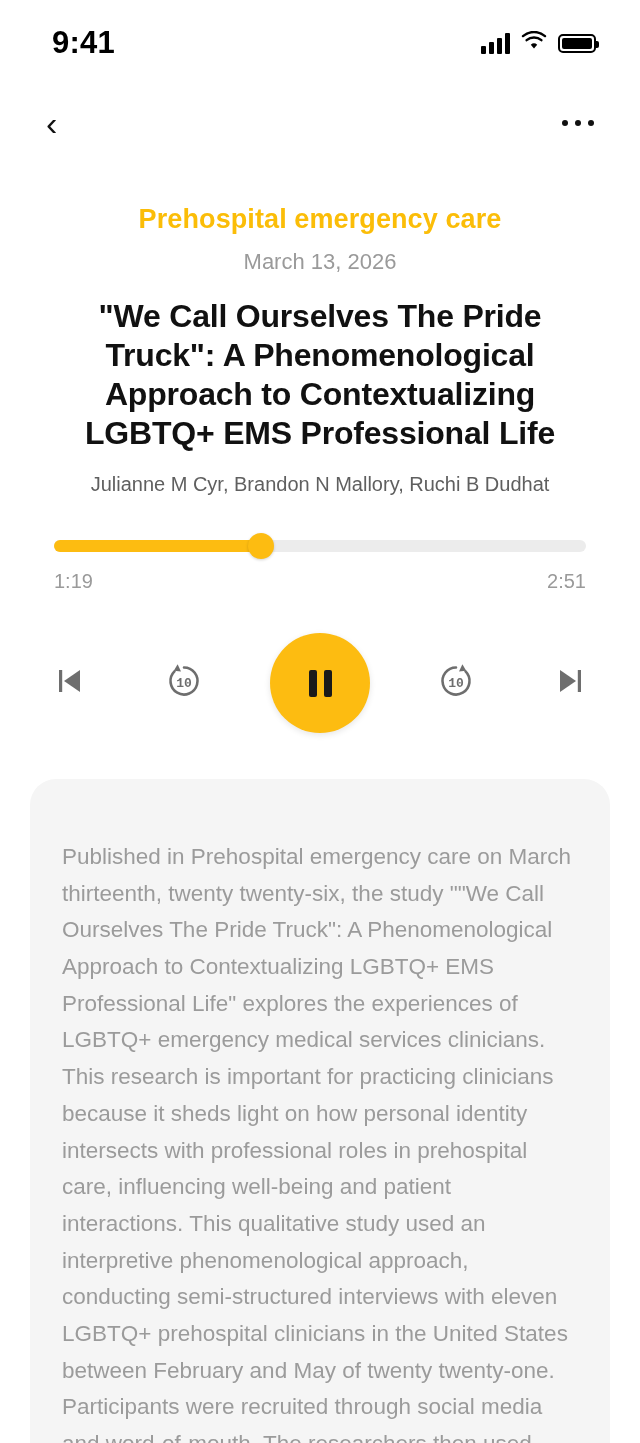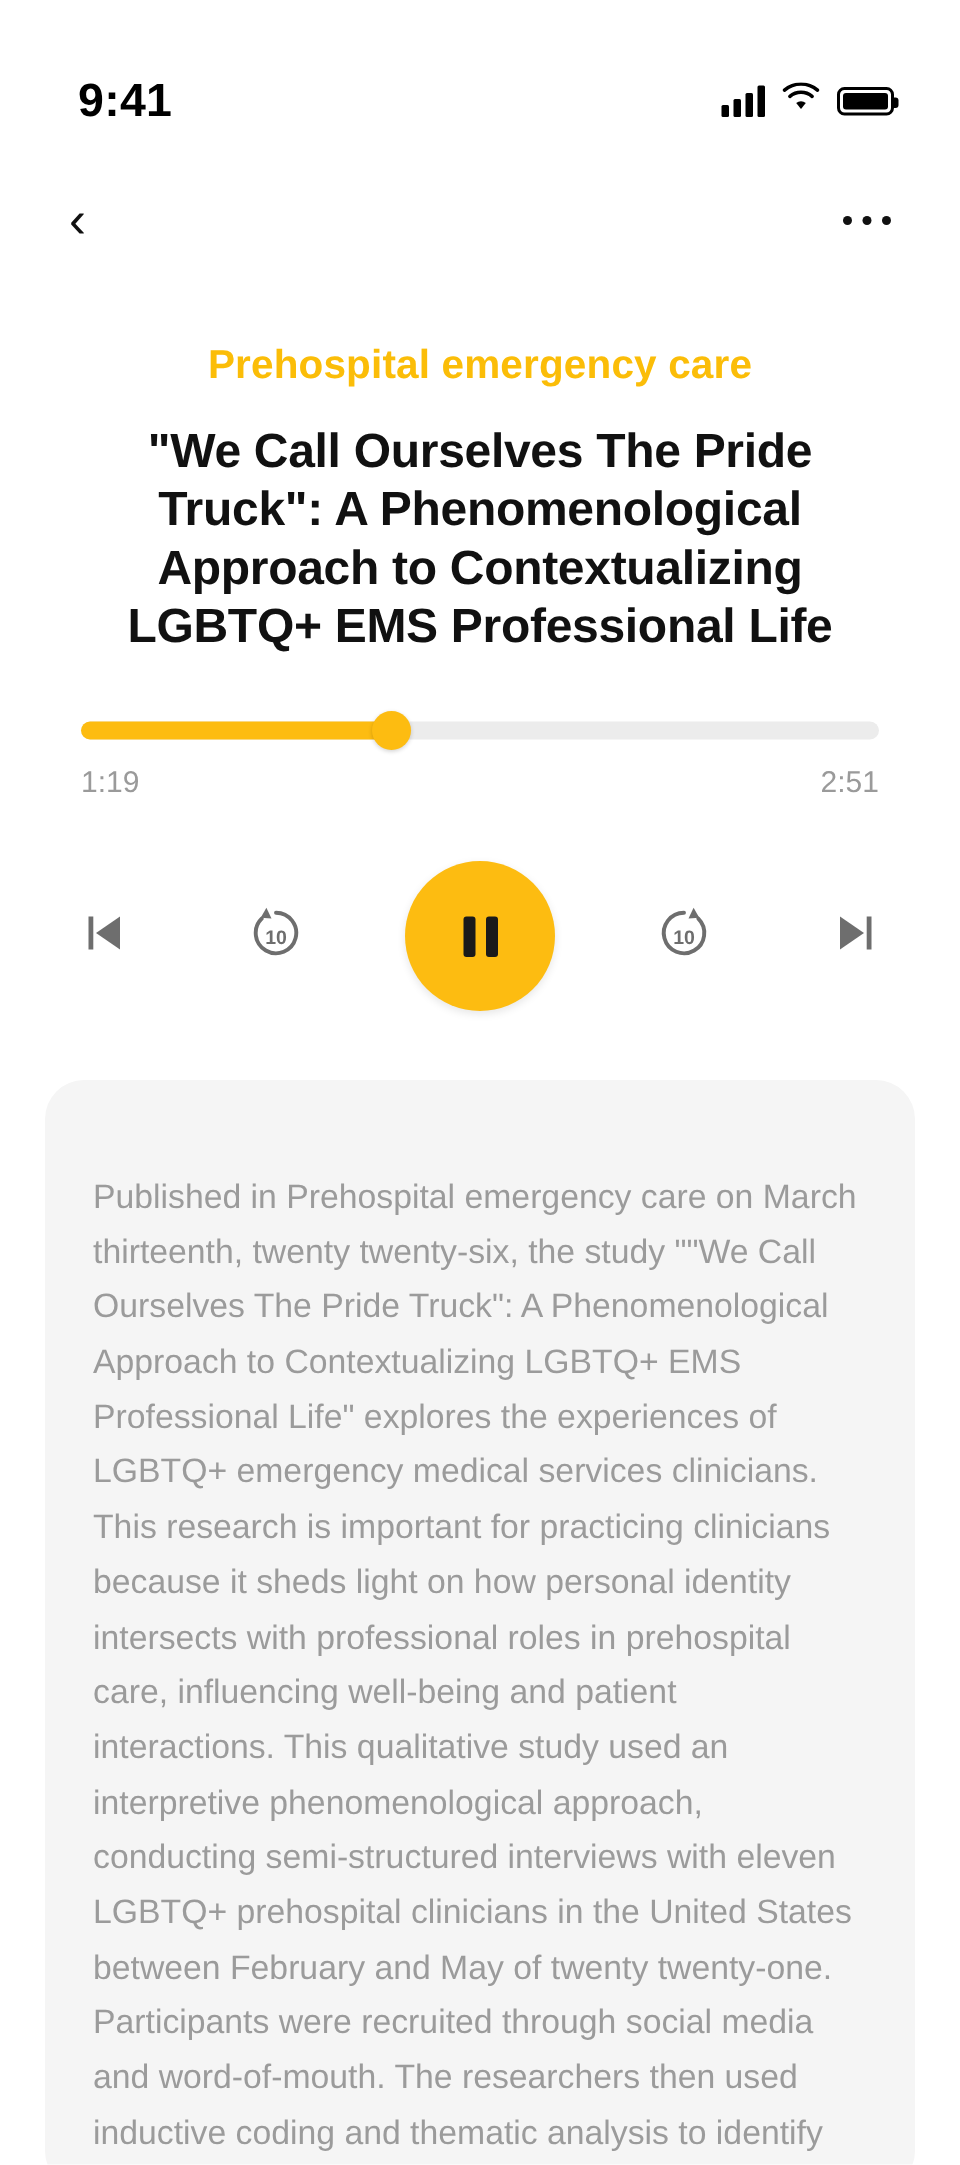--- a/index.html
+++ b/index.html
@@ -12,21 +12,20 @@
   }
   body { overflow: hidden; position: relative; }
 
   
   .status-bar {
     height: 86px;
     display: flex;
     align-items: center;
     justify-content: space-between;
     padding: 0 44px 0 52px;
-    margin-top: 24px;
   }
   .status-time {
     font-size: 31px;
     font-weight: 600;
     color: #000;
     letter-spacing: 0.2px;
   }
   .status-icons {
     display: flex;
     align-items: center;
@@ -154,20 +153,21 @@
     color: #9a9a9a;
   }
 
   
   .controls {
     margin-top: 40px;
     display: flex;
     align-items: center;
     justify-content: center;
     gap: 58px;
+    font-family: Liberation Mono, monospace;
   }
   .ctl {
     width: 56px; height: 56px;
     display: flex; align-items: center; justify-content: center;
     cursor: pointer;
     color: #6e6e6e;
   }
   .play-btn {
     width: 100px; height: 100px;
     background: #fdbc11;
@@ -238,21 +238,23 @@
   <div class="nav-back">‹</div>
   <div class="nav-more">
     <i></i>
     <i></i>
     <i></i>
   </div>
 </div>
 
 <div class="meta">
   <div class="journal">Prehospital emergency care</div>
+  <div class="pubdate">March 13, 2026</div>
   <div class="title">"We Call Ourselves The Pride Truck": A Phenomenological Approach to Contextualizing LGBTQ+ EMS Professional Life</div>
+  <div class="authors">Julianne M Cyr, Brandon N Mallory, Ruchi B Dudhat</div>
 </div>
 
 <div class="progress-wrap">
   <div class="track" id="track" style="background: rgb(236, 236, 236);">
     <div class="filled" id="filled" style="width: 39%; background: rgb(253, 188, 17);"></div>
     <div class="knob" id="knob" style="left: 39%; background: rgb(253, 188, 17);"></div>
   </div>
   <div class="times">
     <span>1:19</span>
     <span>2:51</span>

